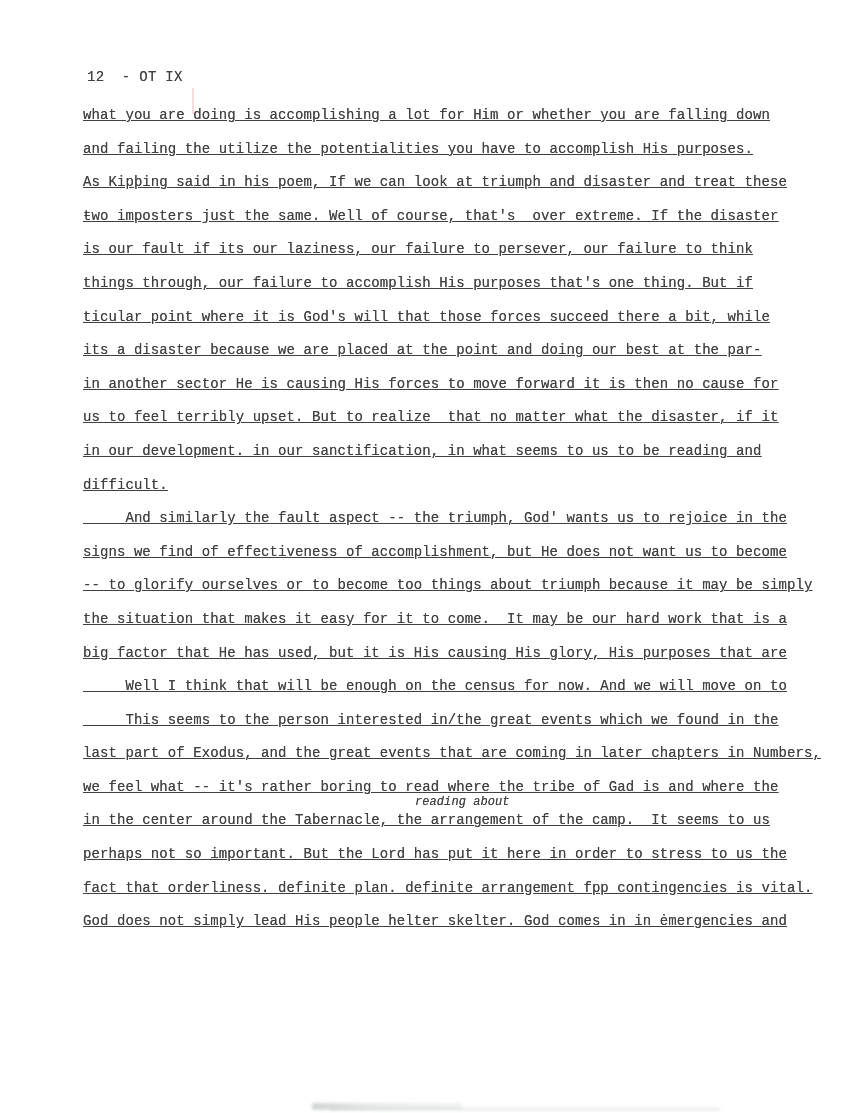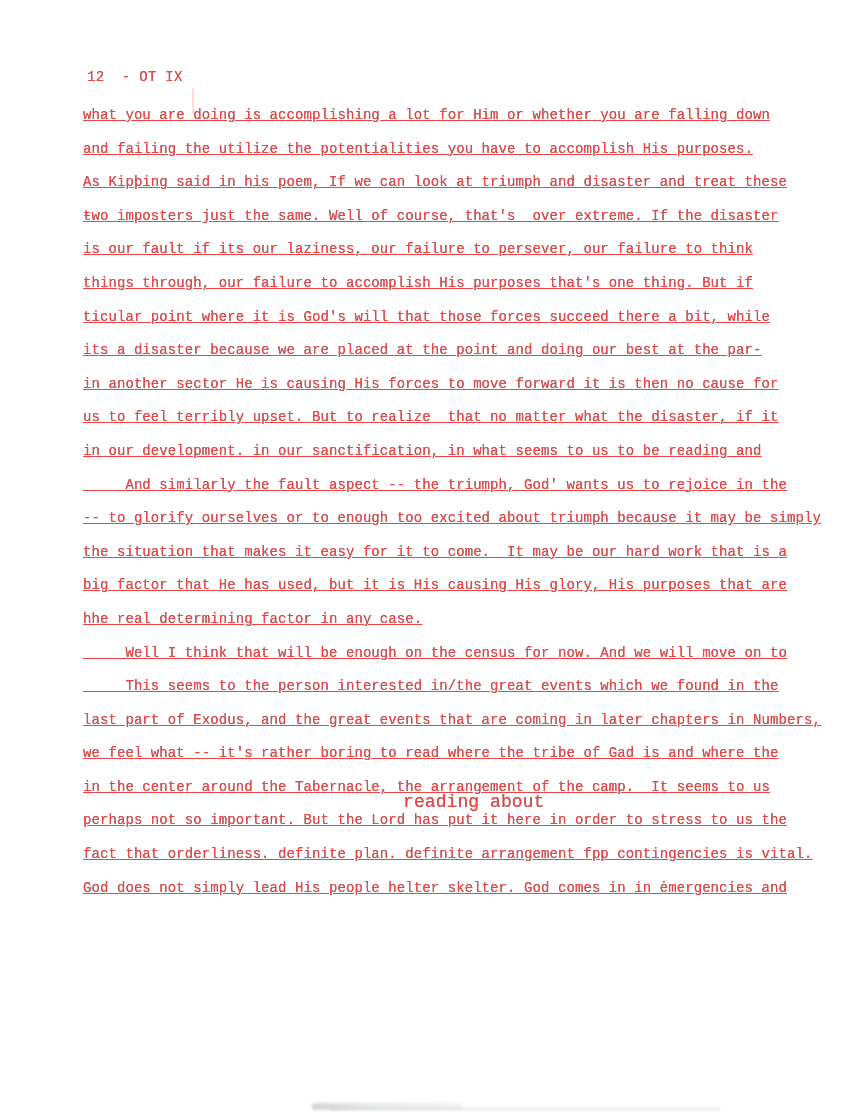--- a/index.html
+++ b/index.html
@@ -7,21 +7,21 @@
     padding: 0;
     background: #e8e8e8;
   }
   .page {
     position: relative;
     width: 857px;
     height: 1113px;
     background: #ffffff;
     overflow: hidden;
     font-family: "Liberation Mono", "DejaVu Sans Mono", monospace;
-    color: #ef4444;
+    color: #404040;
   }
   .header-line {
     position: absolute;
     top: 68px;
     left: 87px;
     font-size: 14px;
     line-height: 18px;
     white-space: pre;
     letter-spacing: 0.3px;
     text-shadow: 0 0 0.5px rgba(0,0,0,0.55);
@@ -37,26 +37,27 @@
     line-height: 33.6px;
     height: 33.6px;
     white-space: pre;
     letter-spacing: 0.08px;
     text-shadow: 0 0 0.5px rgba(0,0,0,0.55);
     text-decoration: underline;
   }
   .insertion {
     position: absolute;
     top: 794px;
-    left: 403px;
-    font-size: 18px;
+    left: 415px;
+    font-size: 12px;
     line-height: 16px;
     white-space: pre;
     letter-spacing: 0.08px;
     text-shadow: 0 0 0.5px rgba(0,0,0,0.55);
+    font-style: italic;
   }
   .scan-smudge {
     position: absolute;
     top: 1103px;
     left: 312px;
     width: 150px;
     height: 7px;
     background: linear-gradient(90deg,
       rgba(170,180,174,0.55) 0%,
       rgba(190,200,196,0.35) 40%,
@@ -94,25 +95,26 @@
       <div class="line">and failing the utilize the potentialities you have to accomplish His purposes.</div>
       <div class="line">As Kipþing said in his poem, If we can look at triumph and disaster and treat these</div>
       <div class="line">ŧwo imposters just the same. Well of course, that's  over extreme. If the disaster</div>
       <div class="line">is our fault if its our laziness, our failure to persever, our failure to think</div>
       <div class="line">things through, our failure to accomplish His purposes that's one thing. But if</div>
       <div class="line">ticular point where it is God's will that those forces succeed there a bit, while</div>
       <div class="line">its a disaster because we are placed at the point and doing our best at the par-</div>
       <div class="line">in another sector He is causing His forces to move forward it is then no cause for</div>
       <div class="line">us to feel terribly upset. But to realize  that no matter what the disaster, if it</div>
       <div class="line">in our development. in our sanctification, in what seems to us to be reading and</div>
+      <div class="line">difficult.</div>
       <div class="line">     And similarly the fault aspect -- the triumph, God' wants us to rejoice in the</div>
-      <div class="line">-- to glorify ourselves or to enough too excited about triumph because it may be simply</div>
+      <div class="line">signs we find of effectiveness of accomplishment, but He does not want us to become</div>
+      <div class="line">-- to glorify ourselves or to become too things about triumph because it may be simply</div>
       <div class="line">the situation that makes it easy for it to come.  It may be our hard work that is a</div>
       <div class="line">big factor that He has used, but it is His causing His glory, His purposes that are</div>
-      <div class="line">hhe real determining factor in any case.</div>
       <div class="line">     Well I think that will be enough on the census for now. And we will move on to</div>
       <div class="line">     This seems to the person interested in/the great events which we found in the</div>
       <div class="line">last part of Exodus, and the great events that are coming in later chapters in Numbers,</div>
       <div class="line">we feel what -- it's rather boring to read where the tribe of Gad is and where the</div>
       <div class="line">in the center around the Tabernacle, the arrangement of the camp.  It seems to us</div>
       <div class="line">perhaps not so important. But the Lord has put it here in order to stress to us the</div>
       <div class="line">fact that orderliness. definite plan. definite arrangement fpp contingencies is vital.</div>
       <div class="line">God does not simply lead His people helter skelter. God comes in in ėmergencies and</div>
     </div>
 

